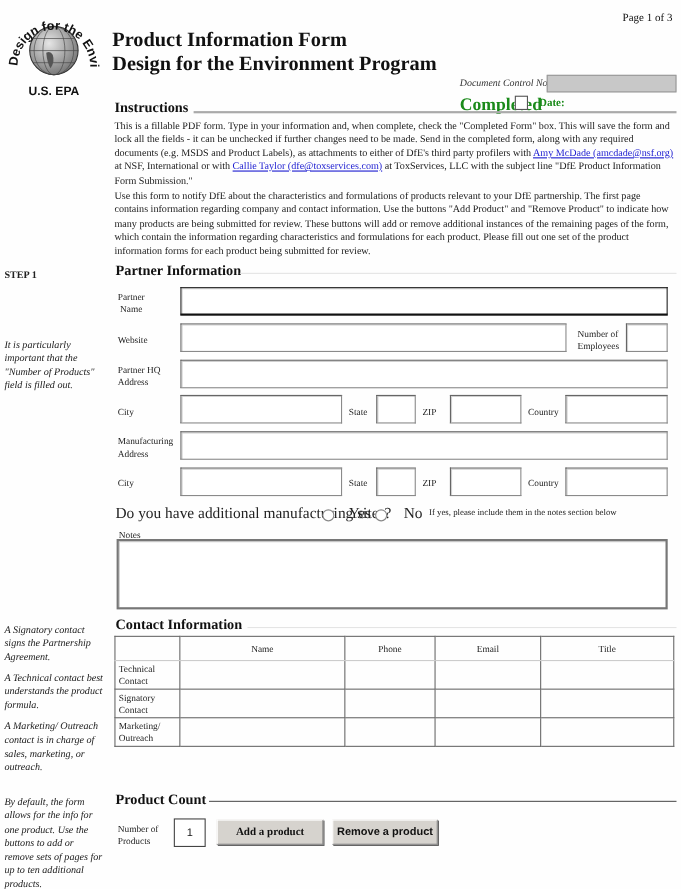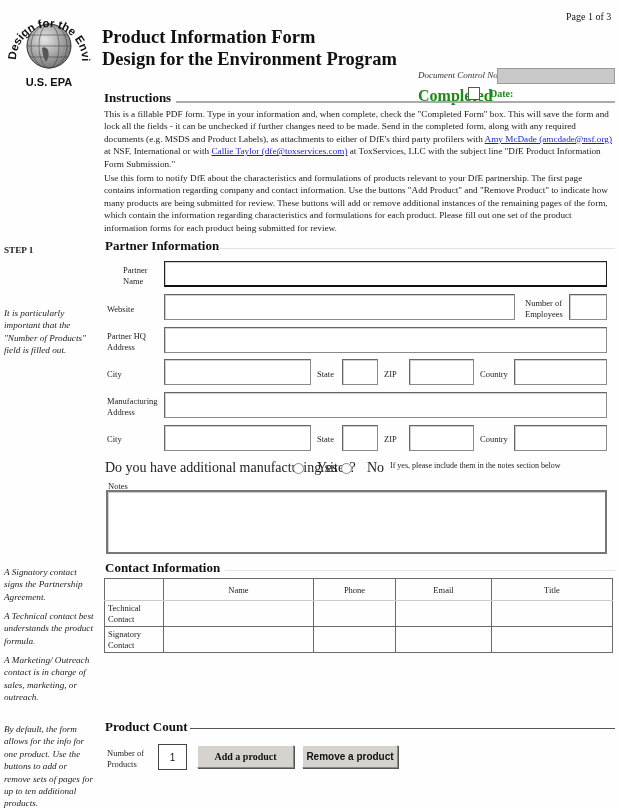--- a/index.html
+++ b/index.html
@@ -99,21 +99,21 @@
 </div>
 <div class="abs side" style="top:307px;">It is particularly important that the "Number of Products" field is filled out.</div>
 <div class="abs side" style="top:566px;">A Signatory contact signs the Partnership Agreement.</div>
 <div class="abs side" style="top:610px;">A Technical contact best understands the product formula.</div>
 <div class="abs side" style="top:654px;">A Marketing/ Outreach contact is in charge of sales, marketing, or outreach.</div>
 <div class="abs side" style="top:723px;">By default, the form allows for the info for one product. Use the buttons to add or remove sets of pages for up to ten additional products.</div>
 
 <div class="abs sec-title" style="left:105px; top:238px;">Partner Information</div>
 <div class="abs sec-line" style="left:218px; top:248px; width:397px; background:#e4e4e4;"></div>
 
-<div class="abs lbl" style="left:123px; top:265px;">
+<div class="abs lbl" style="left:107px; top:265px;text-align:center;">
   <div>Partner</div>
   <div>Name</div>
 </div>
 <div class="abs field dark" style="left:164px; top:261px; width:443px; height:26px;"></div>
 
 <div class="abs lbl" style="left:107px; top:304px;">Website</div>
 <div class="abs field" style="left:164px; top:294px; width:351px; height:26px;"></div>
 <div class="abs lbl" style="left:525px; top:298px;">
   <div>Number of</div>
   <div>Employees</div>
@@ -189,20 +189,30 @@
   <tr>
     <td class="rowlbl">
       <div>Signatory</div>
       <div>Contact</div>
     </td>
     <td></td>
     <td></td>
     <td></td>
     <td></td>
   </tr>
+  <tr>
+    <td class="rowlbl">
+      <div>Marketing/</div>
+      <div>Outreach</div>
+    </td>
+    <td></td>
+    <td></td>
+    <td></td>
+    <td></td>
+  </tr>
 </tbody>
   </table>
 
 <div class="abs sec-title" style="left:105px; top:719px;">Product Count</div>
 <div class="abs sec-line" style="left:190px; top:728px; width:425px; background:#555;"></div>
 
 <div class="abs lbl" style="left:107px; top:748px;">
   <div>Number of</div>
   <div>Products</div>
 </div>

